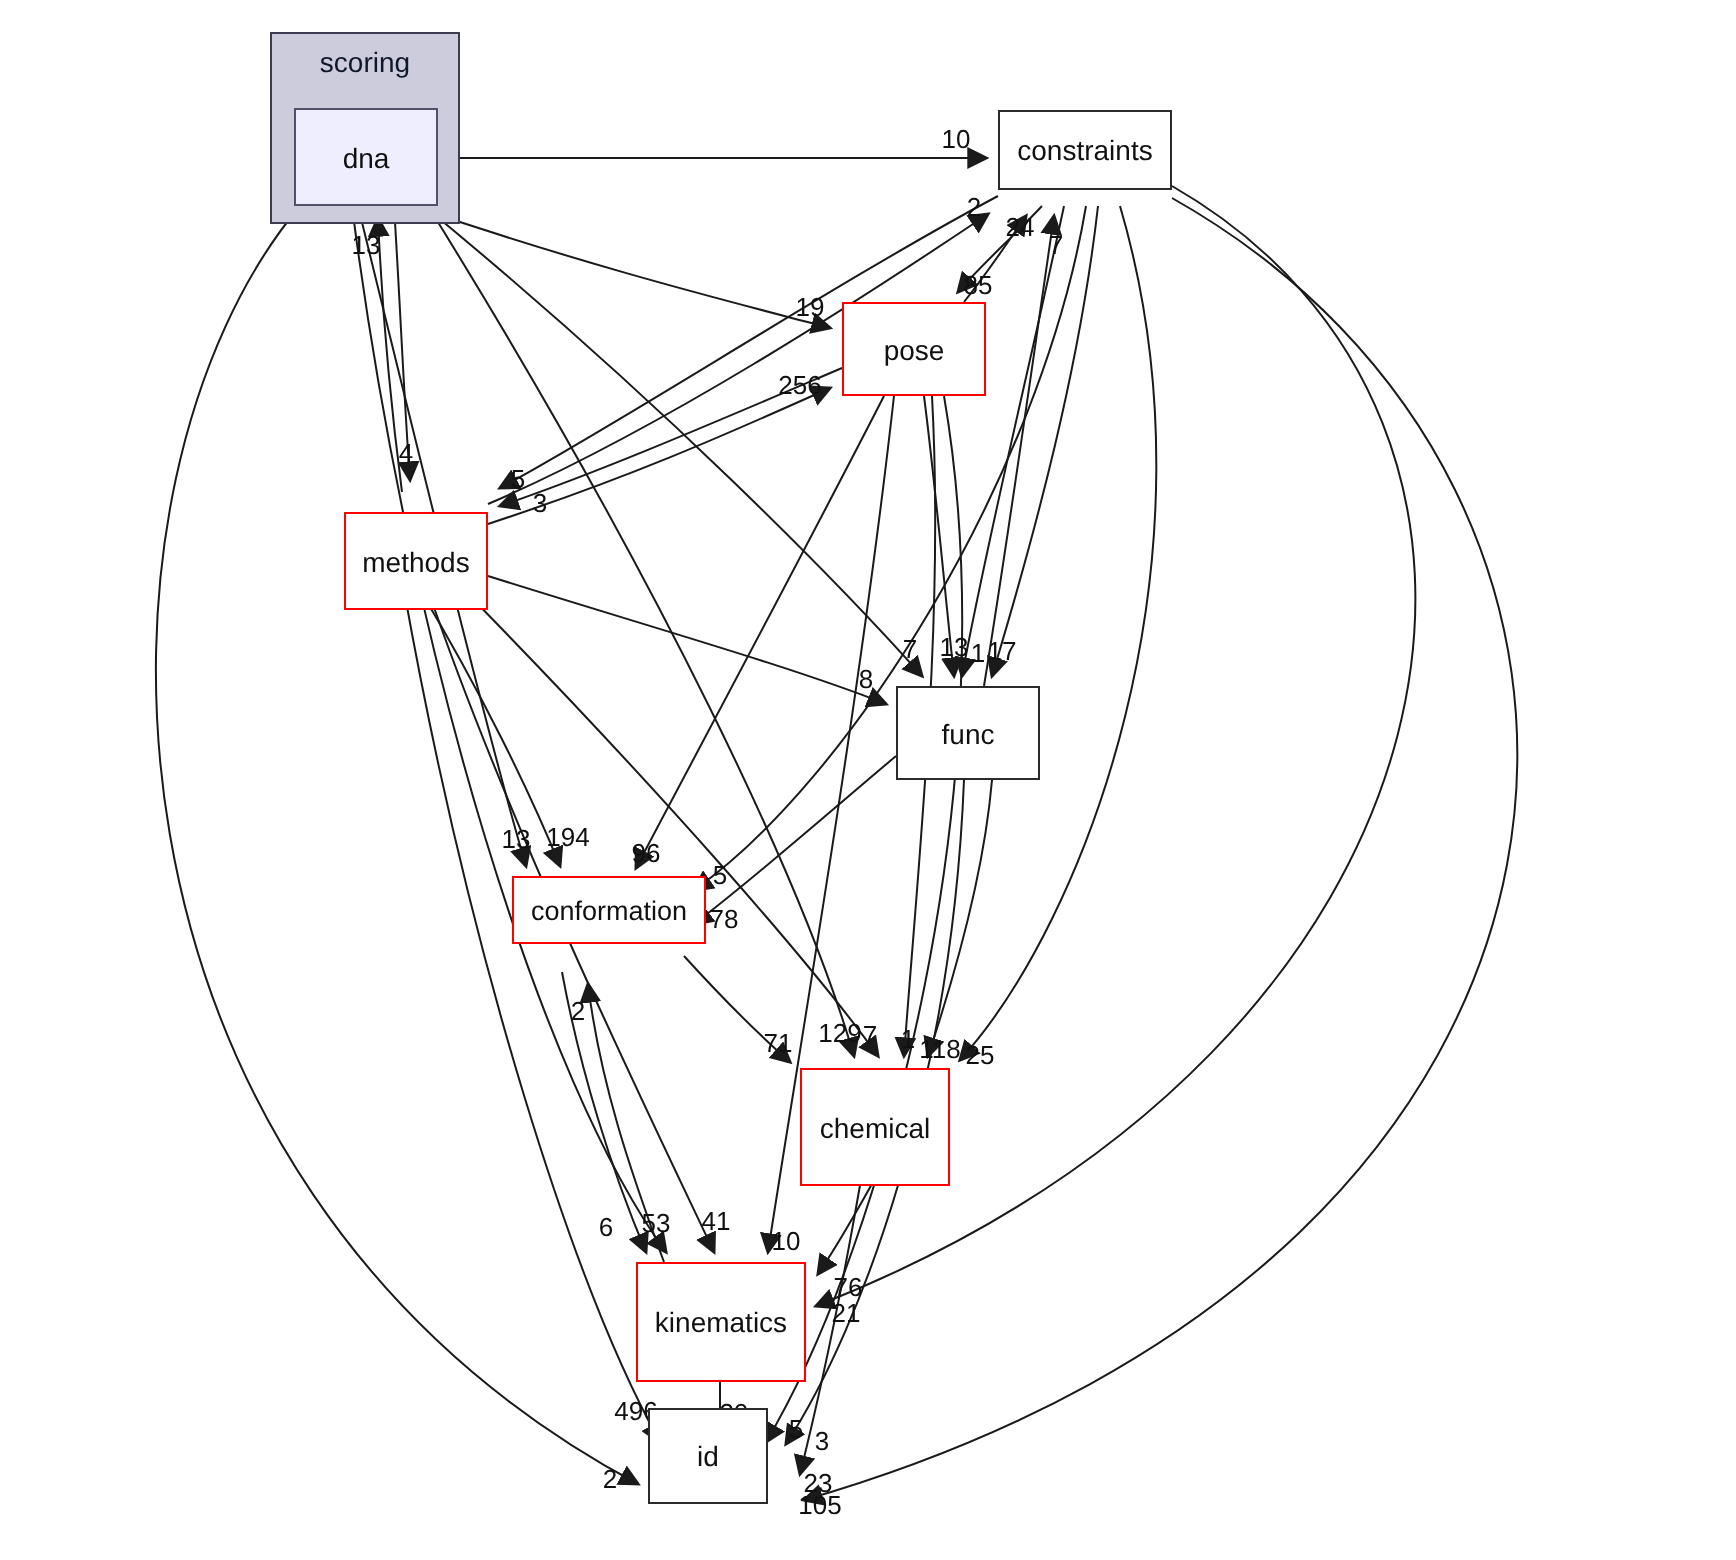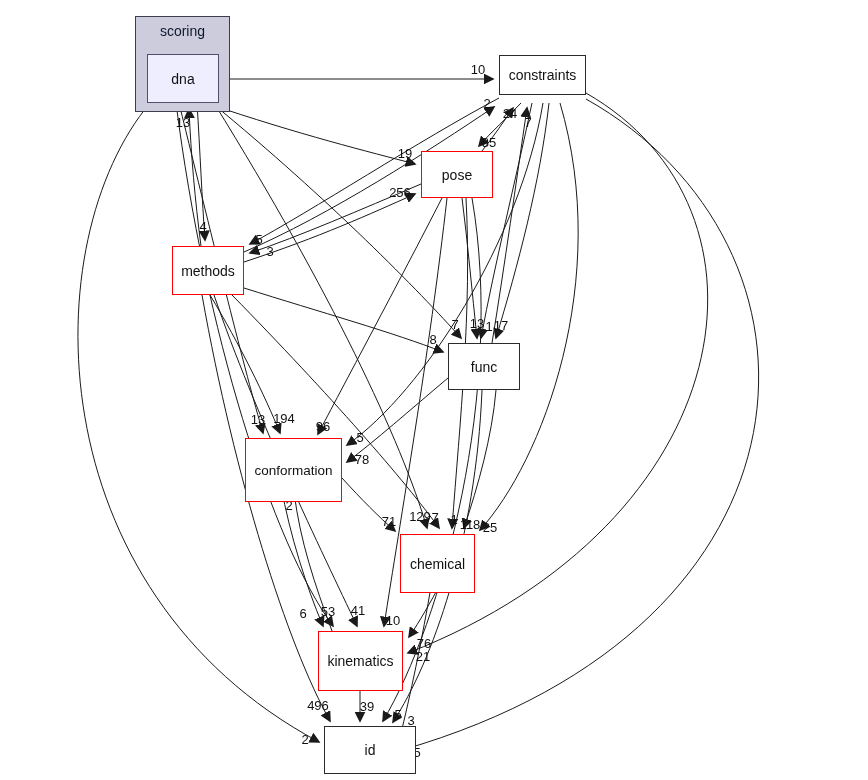--- a/index.html
+++ b/index.html
@@ -120,35 +120,35 @@
 </div>
 
 <div class="node plain" style="left:499px;top:55px;width:87px;height:40px;">
   <span>constraints</span>
 </div>
 
 <div class="node red" style="left:421px;top:151px;width:72px;height:47px;">
   <span>pose</span>
 </div>
 
-<div class="node red" style="left:172px;top:246px;width:72px;height:49px;">
+<div class="node red" style="left:172px;top:256px;width:72px;height:49px;">
   <span>methods</span>
 </div>
 
 <div class="node plain" style="left:448px;top:343px;width:72px;height:47px;">
   <span>func</span>
 </div>
 
-<div class="node red" style="left:245px;top:438px;width:97px;height:64px;font-size:13.5px;">
+<div class="node red" style="left:256px;top:438px;width:97px;height:34px;font-size:13.5px;">
   <span>conformation</span>
 </div>
 
 <div class="node red" style="left:400px;top:534px;width:75px;height:59px;">
   <span>chemical</span>
 </div>
 
 <div class="node red" style="left:318px;top:631px;width:85px;height:60px;">
   <span>kinematics</span>
 </div>
 
-<div class="node plain" style="left:324px;top:726px;width:92px;height:48px;">
+<div class="node plain" style="left:324px;top:704px;width:60px;height:48px;">
   <span>id</span>
 </div>
 
 </body></html>

